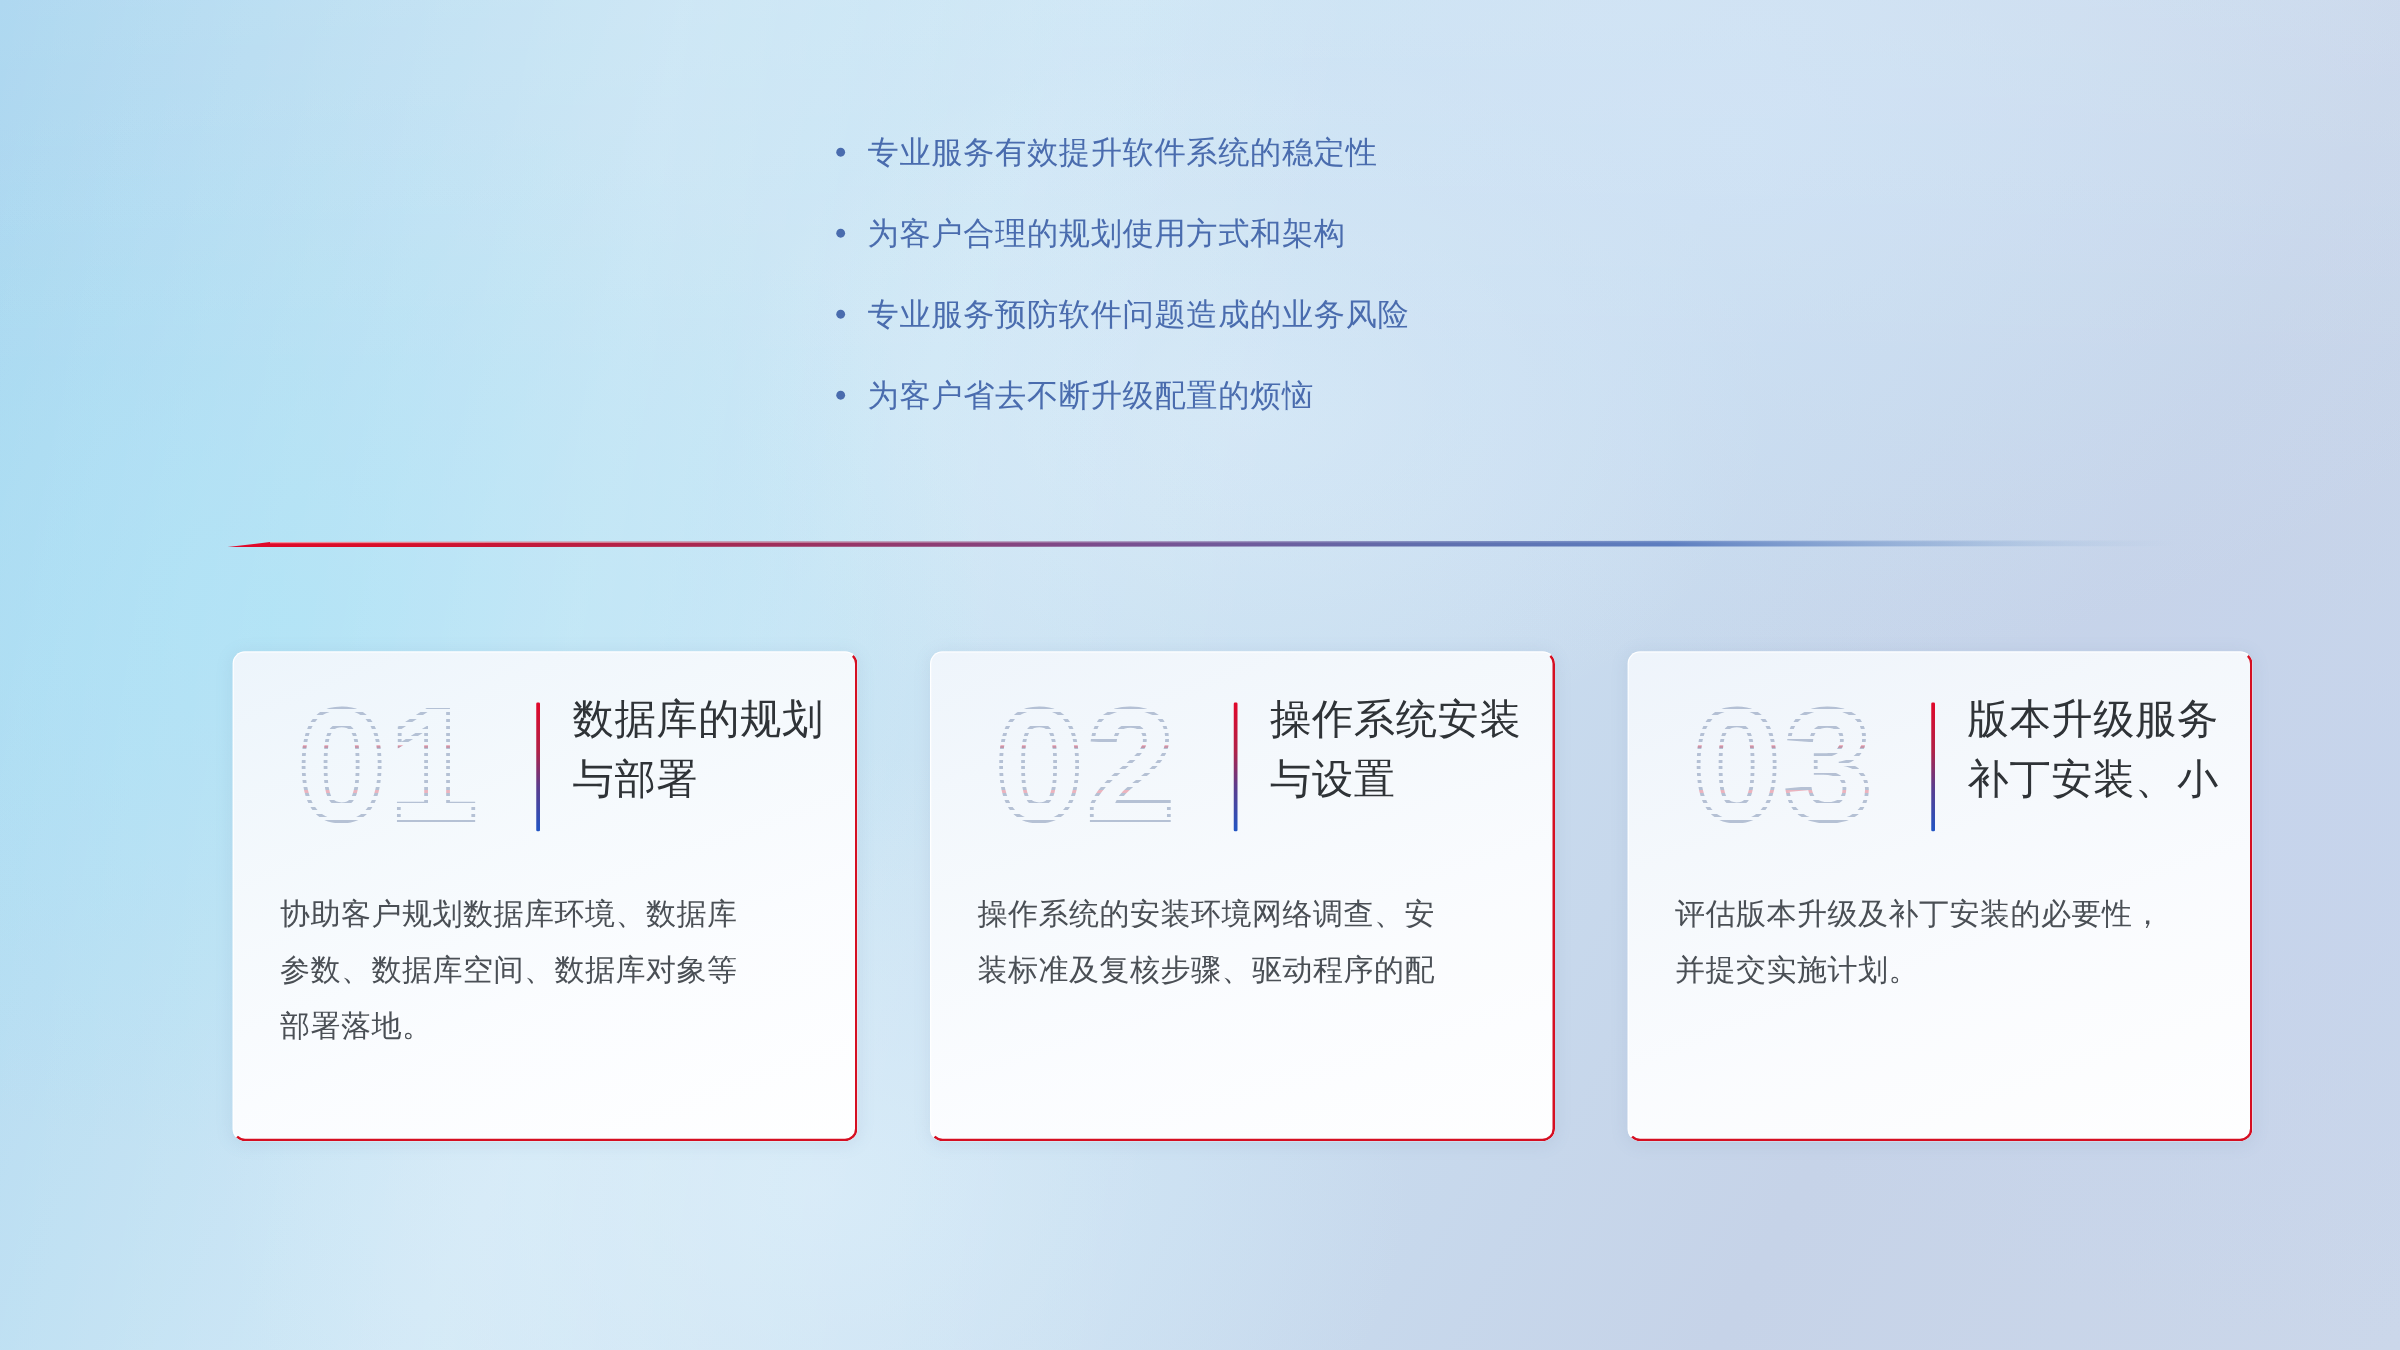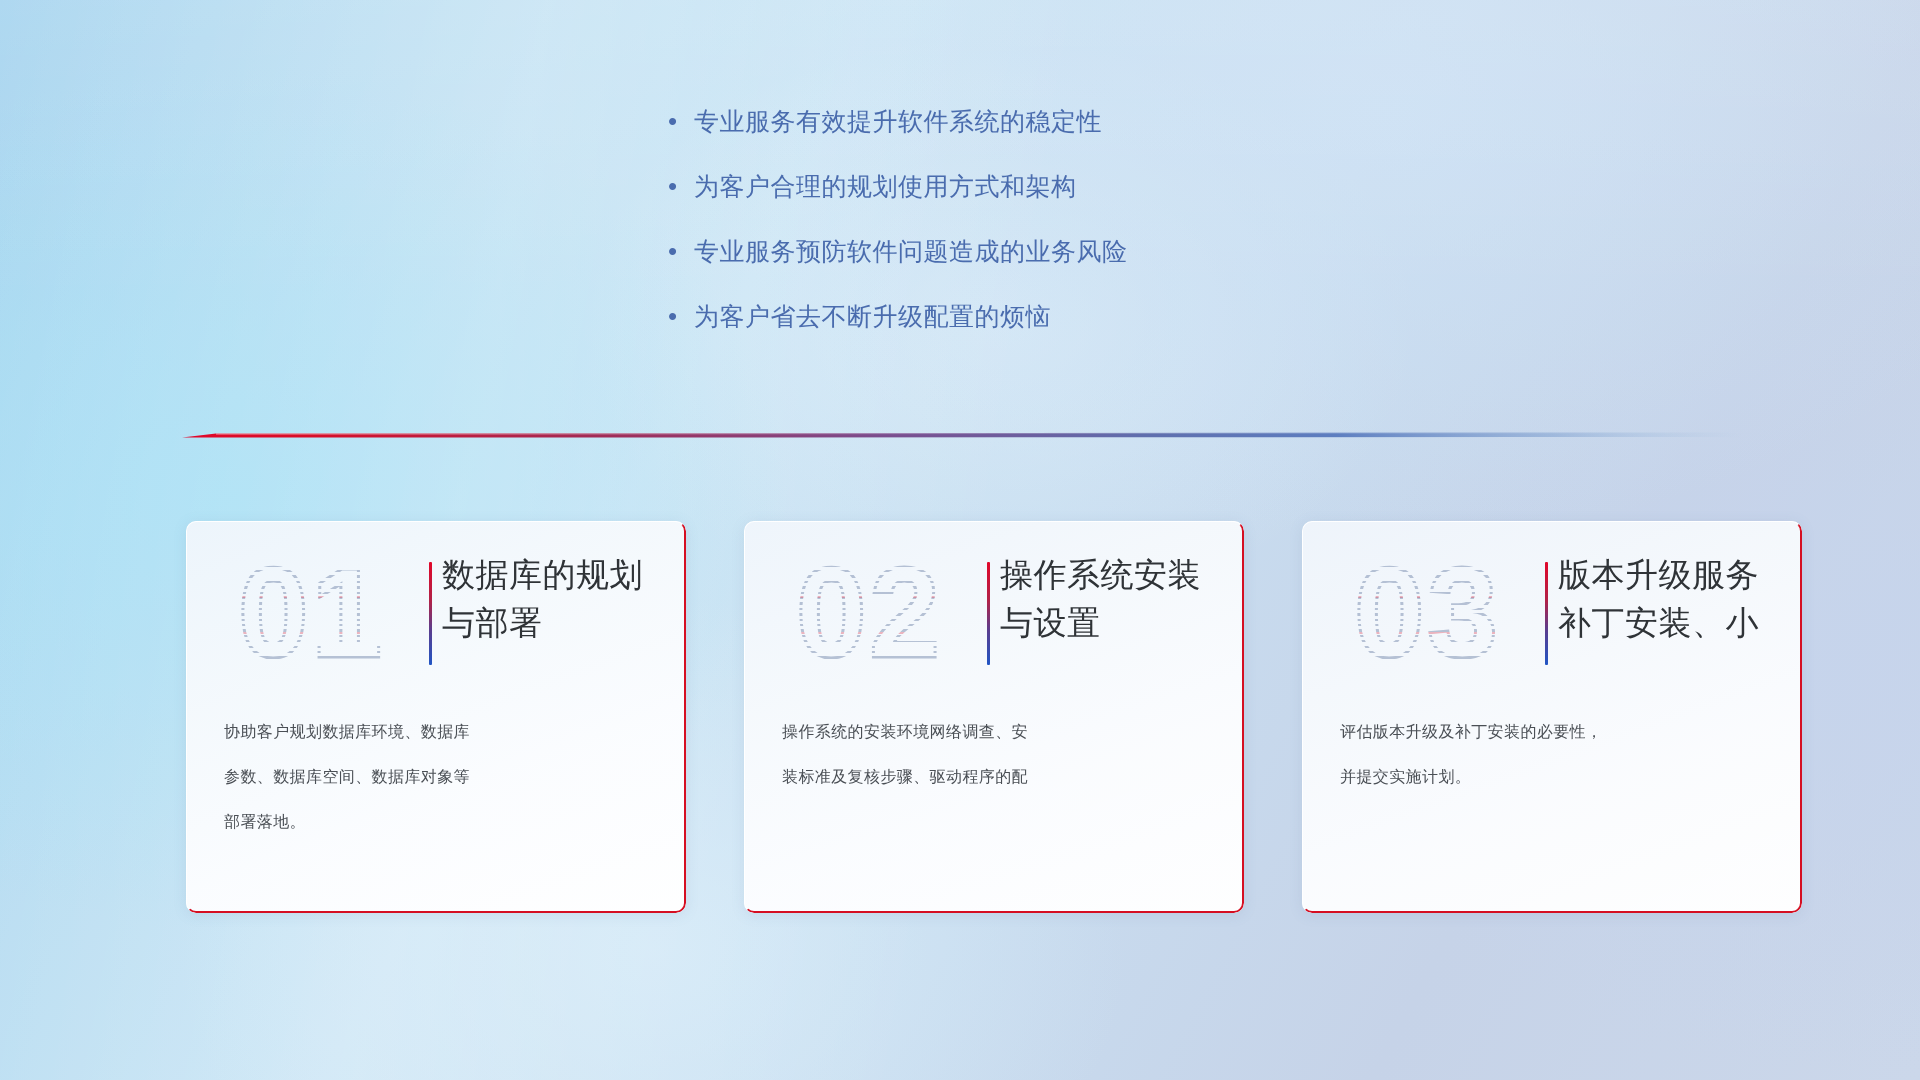--- a/index.html
+++ b/index.html
@@ -180,36 +180,36 @@
     left: 243px;
     top: 41px;
     width: 3px;
     height: 103px;
     background: linear-gradient(to bottom, #e1072a 0%, #b02248 38%, #5a3d8e 66%, #2155c4 100%);
     border-radius: 1px;
   }
 
   .card-title {
     position: absolute;
-    left: 256px;
+    left: 272px;
     top: 30px;
     width: 210px;
     font-size: 33px;
     line-height: 48px;
     color: #2f3337;
     letter-spacing: 0.5px;
   }
   .card-title span { display: block; white-space: nowrap; }
 
   .card-body {
     position: absolute;
     left: 38px;
     top: 188px;
     width: 430px;
-    font-size: 16px;
+    font-size: 24px;
     line-height: 45px;
     color: #4a4f55;
     letter-spacing: 0.4px;
   }
   .card-body span { display: block; white-space: nowrap; }
 </style>
 </head>
 <body>
 
 <div id="slide">

